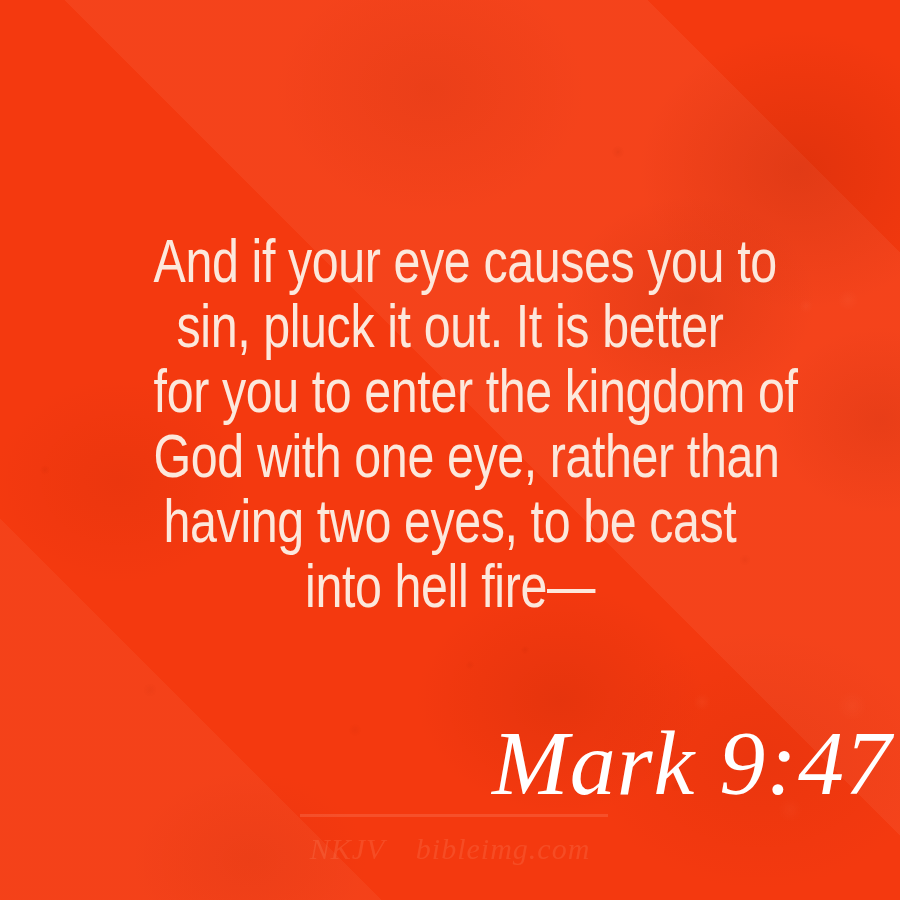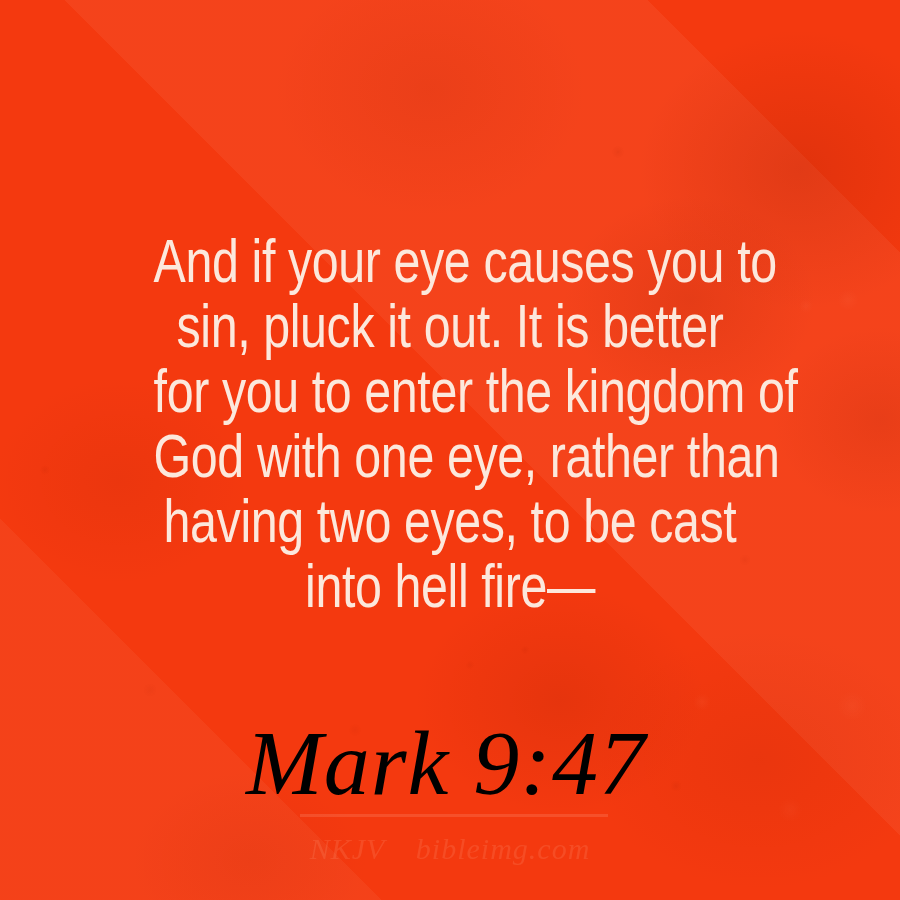--- a/index.html
+++ b/index.html
@@ -111,22 +111,22 @@
   .quote-line {
     display: block;
     white-space: nowrap;
   }
 
   .attribution {
     position: absolute;
     left: 0;
     right: 8px;
     top: 716px;
-    text-align: center;
-    color: #000000;
+    text-align: right;
+    color: #ffffff;
     font-family: "Liberation Serif", serif;
     font-style: italic;
     font-weight: 400;
     font-size: 92px;
     line-height: 94px;
     letter-spacing: 1px;
   }
 
   .rule {
     position: absolute;

